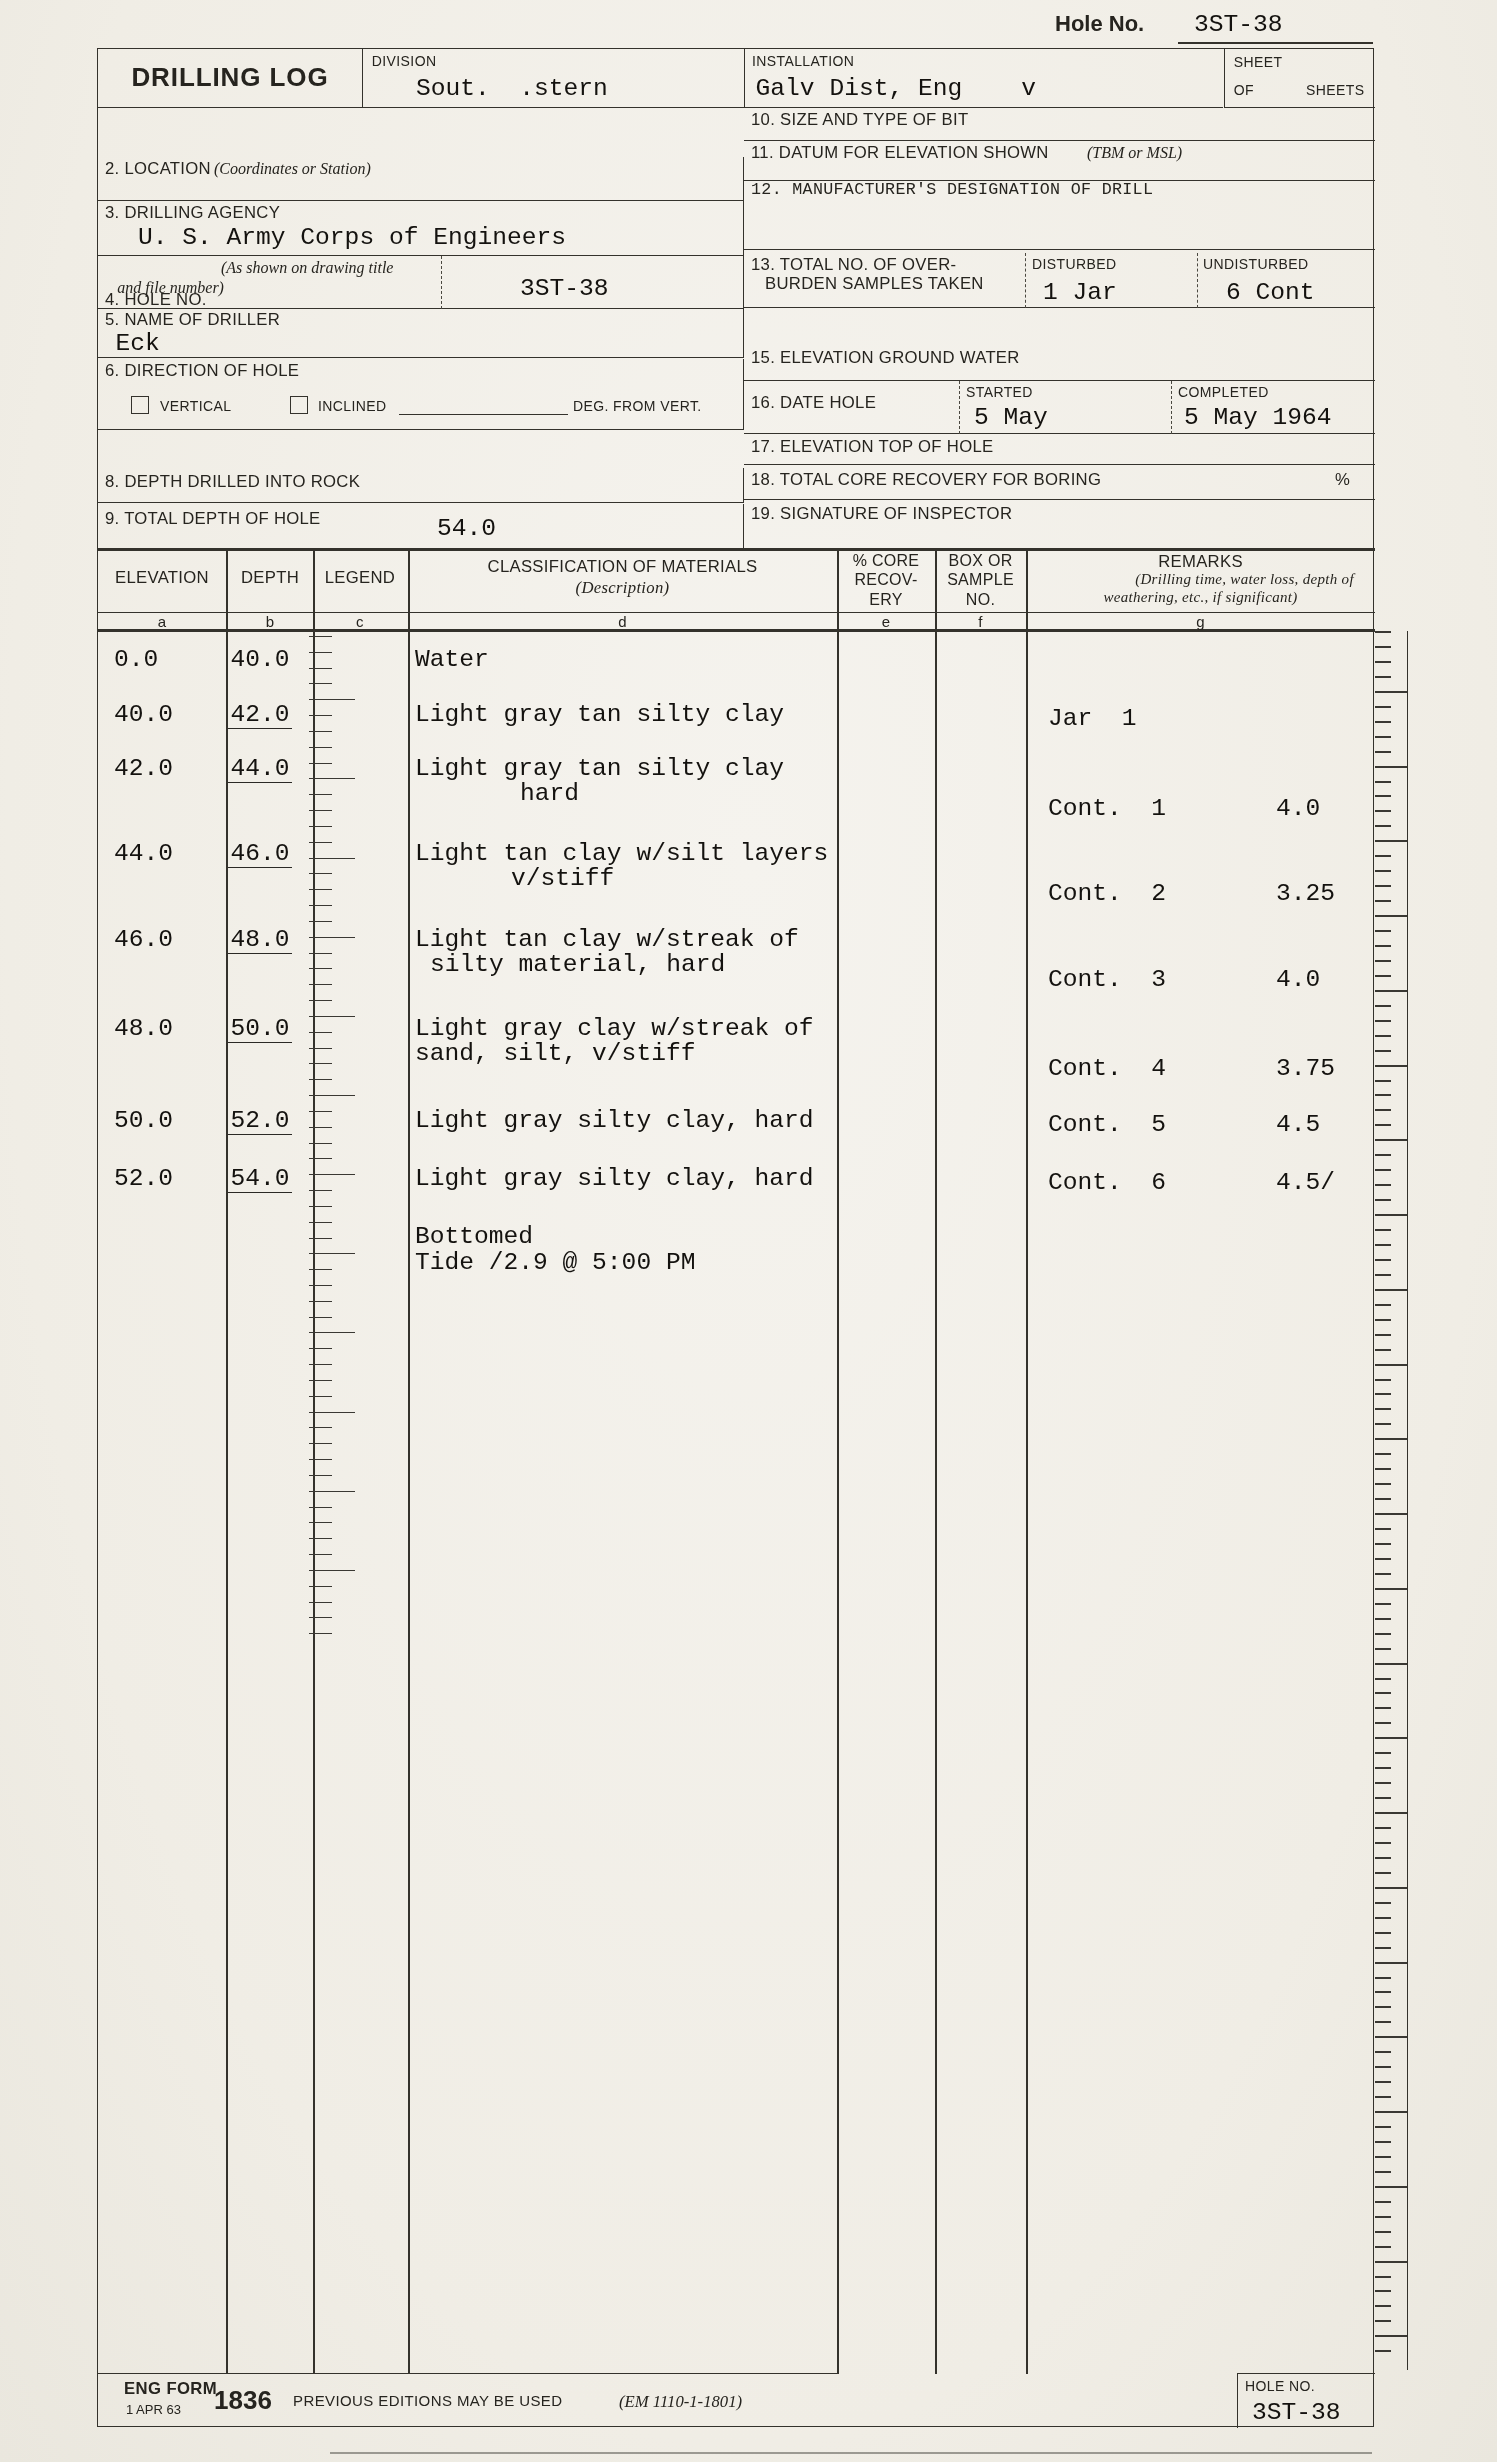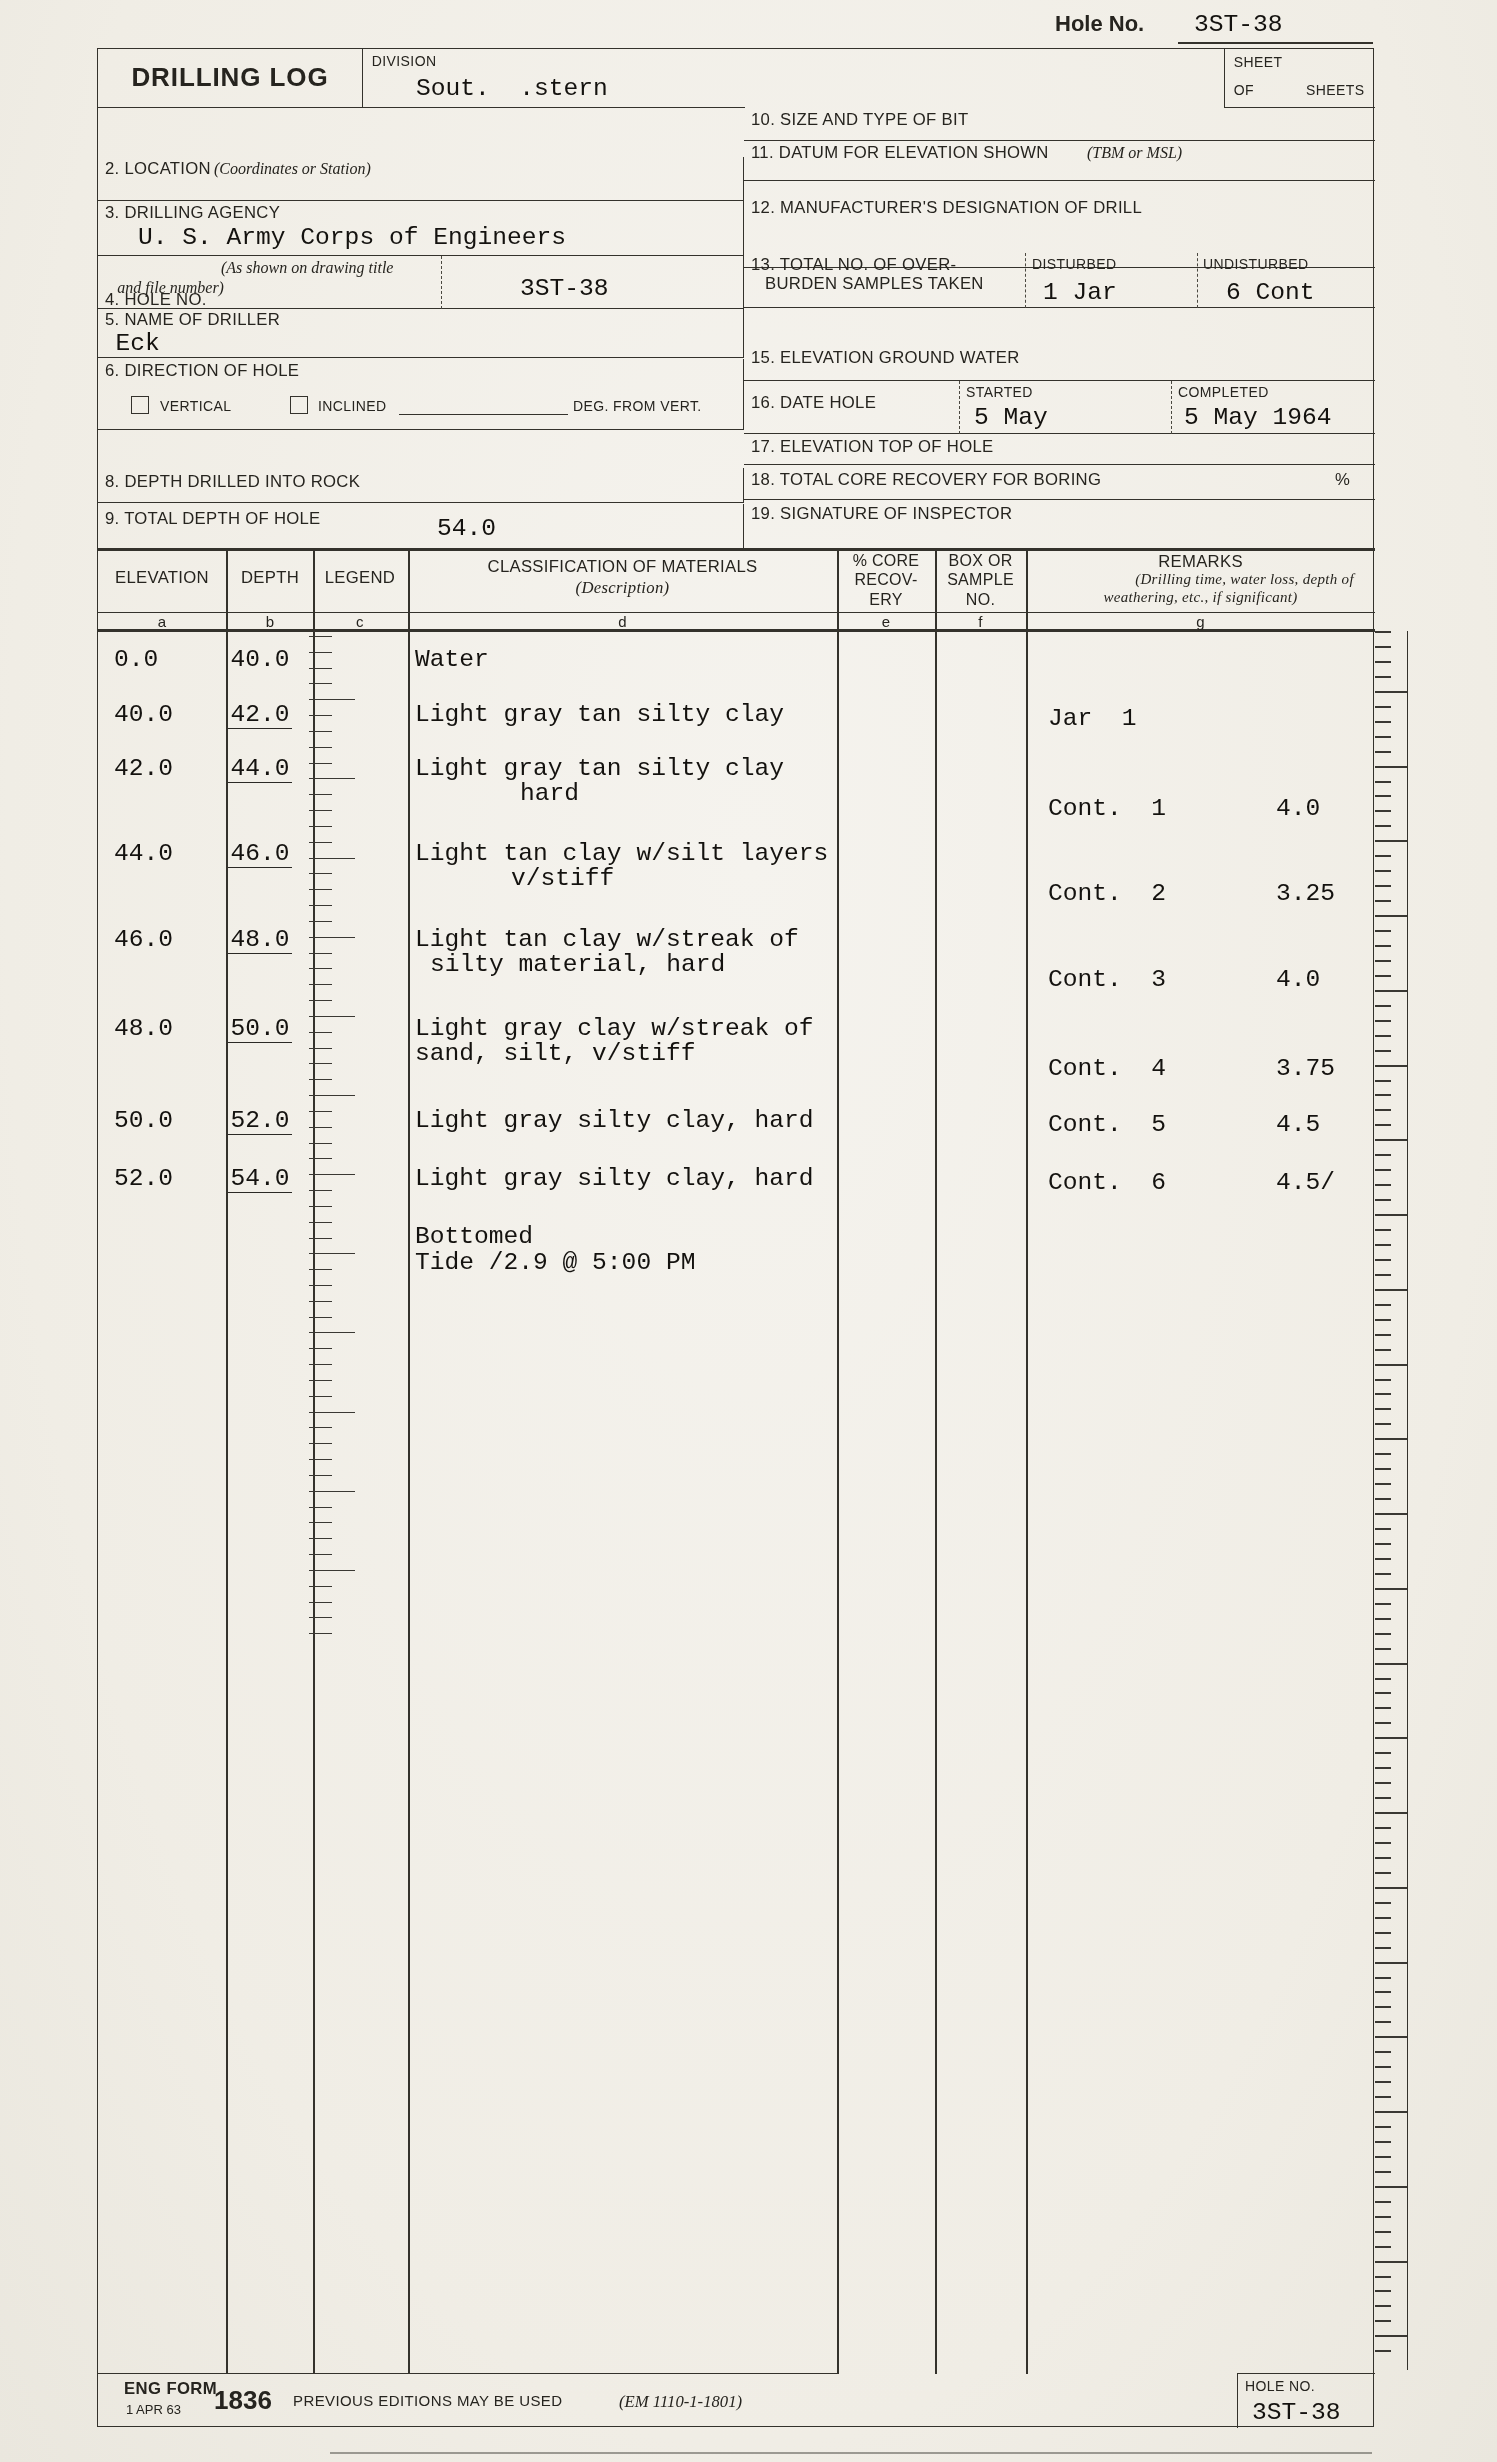--- a/index.html
+++ b/index.html
@@ -48,20 +48,24 @@
 
   <div class="form">
 
     <div class="cell bb" style="left:0;top:0;width:264px;height:59px;">
       <div class="hdr-title">DRILLING LOG</div>
     </div>
     <div class="cell bb bl" style="left:264px;top:0;width:383px;height:59px;">
       <span class="lbl-sm" style="left:8.8px;top:3.5px;">DIVISION</span>
       <span class="t" style="left:53px;top:26px;">Sout.  .stern</span>
     </div>
+    <div class="cell bb bl" style="left:646px;top:0;width:479px;height:59px;">
+      <span class="lbl-sm" style="left:7px;top:3.5px;">INSTALLATION</span>
+      <span class="t" style="left:10.6px;top:26px;">Galv Dist, Eng    v</span>
+    </div>
     <div class="cell bb bl" style="left:1126px;top:0;width:151px;height:59px;">
       <span class="lbl-sm" style="left:8.8px;top:5.3px;">SHEET</span>
       <span class="lbl-sm" style="left:8.8px;top:33px;">OF</span>
       <span class="lbl-sm" style="left:81px;top:33px;">SHEETS</span>
     </div>
 
     <div class="cell bb br" style="left:0;top:108px;width:646px;height:44px;">
       <span class="lbl" style="left:7px;top:1.8px;">2. LOCATION</span>
       <span class="subp" style="left:116px;top:2.6px;">(Coordinates or Station)</span>
     </div>
@@ -97,21 +101,21 @@
       <span class="t" style="left:339px;top:10.6px;">54.0</span>
     </div>
 
     <div class="cell bb" style="left:646px;top:59px;width:631px;height:33px;">
       <span class="lbl" style="left:7px;top:1.8px;">10. SIZE AND TYPE OF BIT</span>
     </div>
     <div class="cell bb" style="left:646px;top:92px;width:631px;height:40px;">
       <span class="lbl" style="left:7px;top:1.8px;">11. DATUM FOR ELEVATION SHOWN</span>
       <span class="subp" style="left:343px;top:2.6px;">(TBM or MSL)</span>
     </div>
-    <div class="cell bb" style="left:646px;top:147px;width:631px;height:72px;">
+    <div class="cell bb" style="left:646px;top:129px;width:631px;height:72px;font-family:Liberation Mono, monospace;">
       <span class="lbl" style="left:7px;top:1.8px;">12. MANUFACTURER'S DESIGNATION OF DRILL</span>
     </div>
     <div class="cell bb" style="left:646px;top:204px;width:631px;height:55px;">
       <span class="lbl" style="left:7px;top:1.8px;">13. TOTAL NO. OF OVER-</span>
       <span class="lbl" style="left:21px;top:21px;">BURDEN SAMPLES TAKEN</span>
       <div class="vdash" style="left:281px;top:0;height:55px;"></div>
       <span class="lbl-sm" style="left:288px;top:2.6px;">DISTURBED</span>
       <span class="t" style="left:299px;top:26px;">1 Jar</span>
       <div class="vdash" style="left:453px;top:0;height:55px;"></div>
       <span class="lbl-sm" style="left:459px;top:2.6px;">UNDISTURBED</span>

